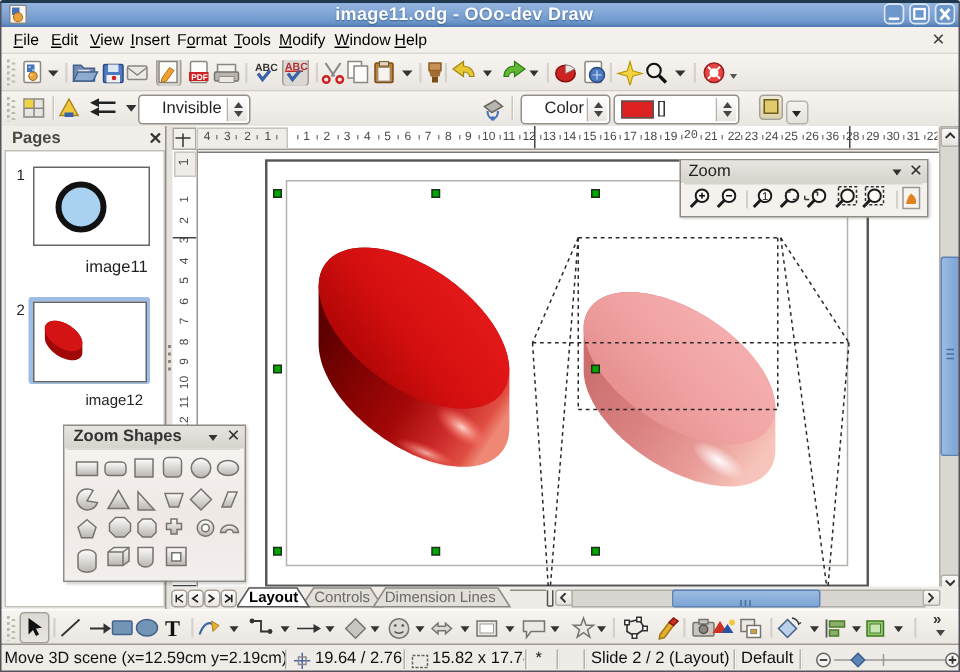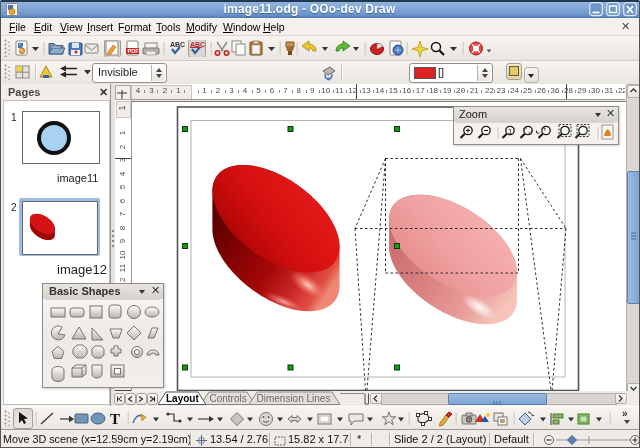--- a/index.html
+++ b/index.html
@@ -2,21 +2,21 @@
 <html><head><meta charset="utf-8">
 <style>
 html,body{margin:0;padding:0;}
 body{width:640px;height:448px;position:relative;overflow:hidden;
  font-family:"Liberation Sans",sans-serif;background:#efebe7;}
 .abs{position:absolute;}
 .sep{position:absolute;width:1px;background:#c9c5c0;border-right:1px solid #fbfaf8;}
 .dd{position:absolute;width:0;height:0;border-left:3.5px solid transparent;border-right:3.5px solid transparent;border-top:4px solid #333;}
 .grip{position:absolute;width:7px;background-image:radial-gradient(circle at 1.5px 1.5px,#b9b5b0 1px,transparent 1.2px),radial-gradient(circle at 5px 3.5px,#b9b5b0 1px,transparent 1.2px);background-size:7px 4px;}
 .combo{position:absolute;height:18px;background:#fff;border:1px solid #948f89;border-radius:3px;font-size:11px;color:#222;}
-.combo .txt{position:absolute;left:5px;top:2px;}
+.combo .txt{position:absolute;left:15px;top:2px;}
 .spin{position:absolute;right:1px;top:1px;bottom:1px;width:13px;background:linear-gradient(#fdfdfc,#e8e4df);border-left:1px solid #b5b1ab;border-radius:0 2px 2px 0;}
 .spin:before{content:"";position:absolute;left:3.5px;top:3px;border-left:3px solid transparent;border-right:3px solid transparent;border-bottom:4px solid #444;}
 .spin:after{content:"";position:absolute;left:3.5px;bottom:3px;border-left:3px solid transparent;border-right:3px solid transparent;border-top:4px solid #444;}
 .tbtn{position:absolute;border:1px solid #a49f99;border-radius:3px;background:linear-gradient(#dcd8d3,#e9e5e0);}
 .statsep{position:absolute;top:3px;bottom:3px;width:1px;background:#b4b0aa;border-right:1px solid #f8f6f3;}
 u{text-decoration:underline;}
 </style></head>
 <body>
 
 <div class="abs" style="left:0;top:0;width:640px;height:18px;background:linear-gradient(#8fb0dc 0%,#83a7d6 30%,#6d96ca 75%,#5681b7 92%,#4977ad 100%);border-top:1px solid #1c3a5e;border-radius:5px 5px 0 0;">
@@ -166,20 +166,24 @@
  <svg class="abs" style="left:320px;top:4px;" width="18" height="16" viewBox="0 0 18 16">
    <path d="M3 6 l7 -4 5 4 -7 4 z" fill="#b9b5b0" stroke="#6a665f"></path>
    <path d="M5 9 c0 3 1.5 5 3.5 5 s3.5 -2 3.5 -5" fill="none" stroke="#4a76b8" stroke-width="1.5"></path>
    <circle cx="8.5" cy="14" r="1.5" fill="#4a76b8"></circle>
  </svg>
  <div class="combo" style="left:92px;top:2px;width:73px;">
       <span class="txt">Invisible</span>
       <span class="spin"></span>
     </div>
  <div class="sep" style="left:341px;top:3px;height:16px;"></div>
+ <div class="combo" style="left:347px;top:2px;width:58px;">
+      <span class="txt">Color</span>
+      <span class="spin"></span>
+    </div>
  <div class="combo" style="left:409px;top:2px;width:82px;">
       <span class="txt" style="left:28px;">[]</span>
       <span class="spin"></span>
    <div class="abs" style="left:4px;top:3px;width:20px;height:10px;background:#dd2222;border:1px solid #555;"></div>
     </div>
  <div class="tbtn" style="left:506px;top:2px;width:14px;height:15px;background:linear-gradient(#efe9d8,#ddd3a8);">
    <div class="abs" style="left:2px;top:2px;width:8px;height:8px;background:#e3c96e;border:1px solid #6a5d20;"></div>
     </div>
  <div class="tbtn" style="left:524px;top:6px;width:13px;height:14px;background:linear-gradient(#f6f3ef,#e5e1db);border-color:#b6b2ac;">
    <div class="dd" style="left:3px;top:6px;border-top-color:#222;"></div>
@@ -200,21 +204,21 @@
  <div class="abs" style="left:56px;top:88px;font-size:11px;color:#222;">image11</div>
 
  <div class="abs" style="left:10px;top:118px;font-size:10px;color:#222;">2</div>
  <div class="abs" style="left:18px;top:114px;width:81px;height:58px;background:#9dbde4;border-radius:2px;"></div>
  <div class="abs" style="left:21px;top:117px;width:74px;height:52px;background:#fff;border:1px solid #666;">
    <svg width="74" height="52" viewBox="0 0 74 52">
      <path d="M6.9 17.3 L6.9 16.8 L6.9 16.4 L7.0 15.9 L7.1 15.5 L7.3 15.1 L7.4 14.7 L7.7 14.4 L7.9 14.0 L8.2 13.7 L8.5 13.4 L8.8 13.1 L9.2 12.9 L9.6 12.7 L10.0 12.5 L10.4 12.3 L10.9 12.2 L11.4 12.0 L11.9 12.0 L12.5 11.9 L13.0 11.9 L13.6 11.8 L14.2 11.9 L14.8 11.9 L15.4 12.0 L16.0 12.1 L16.7 12.2 L17.3 12.4 L18.0 12.6 L18.6 12.8 L19.3 13.0 L19.9 13.3 L20.6 13.5 L21.2 13.9 L21.9 14.2 L22.5 14.5 L23.1 14.9 L23.8 15.3 L24.4 15.7 L25.0 16.1 L25.5 16.6 L26.1 17.0 L26.6 17.5 L27.2 18.0 L27.7 18.5 L28.2 19.0 L28.6 19.5 L29.0 20.0 L29.4 20.5 L29.8 21.1 L30.2 21.6 L30.5 22.1 L30.8 22.6 L31.0 23.2 L31.3 23.7 L31.5 24.2 L31.6 24.7 L31.7 25.2 L31.8 25.7 L31.9 26.2 L31.9 26.7 L31.9 32.7 L31.9 33.2 L31.9 33.6 L31.8 34.1 L31.7 34.5 L31.5 34.9 L31.4 35.3 L31.1 35.6 L30.9 36.0 L30.6 36.3 L30.3 36.6 L30.0 36.9 L29.6 37.1 L29.2 37.3 L28.8 37.5 L28.4 37.7 L27.9 37.8 L27.4 38.0 L26.9 38.0 L26.3 38.1 L25.8 38.1 L25.2 38.2 L24.6 38.1 L24.0 38.1 L23.4 38.0 L22.8 37.9 L22.1 37.8 L21.5 37.6 L20.8 37.4 L20.2 37.2 L19.5 37.0 L18.9 36.7 L18.2 36.5 L17.6 36.1 L16.9 35.8 L16.3 35.5 L15.7 35.1 L15.0 34.7 L14.4 34.3 L13.8 33.9 L13.3 33.4 L12.7 33.0 L12.2 32.5 L11.6 32.0 L11.1 31.5 L10.6 31.0 L10.2 30.5 L9.8 30.0 L9.4 29.5 L9.0 28.9 L8.6 28.4 L8.3 27.9 L8.0 27.4 L7.8 26.8 L7.5 26.3 L7.3 25.8 L7.2 25.3 L7.1 24.8 L7.0 24.3 L6.9 23.8 L6.9 23.3 Z" fill="#a00808"></path>
      <ellipse cx="19.4" cy="22" rx="14" ry="8" transform="rotate(33 19.4 22)" fill="#d41414"></ellipse>
    </svg>
  </div>
- <div class="abs" style="left:56px;top:178px;font-size:13px;color:#222;">image12</div>
+ <div class="abs" style="left:56px;top:178px;font-size:10px;color:#222;">image12</div>
 </div>
 
 <div class="abs" style="left:110px;top:84px;width:4px;height:322px;background:#e6e2dd;border-left:1px solid #979289;">
  <div class="abs" style="left:1px;top:146px;width:2px;height:2px;background:#8a8680;"></div>
  <div class="abs" style="left:1px;top:151px;width:2px;height:2px;background:#8a8680;"></div>
  <div class="abs" style="left:1px;top:156px;width:2px;height:2px;background:#8a8680;"></div>
  <div class="abs" style="left:1px;top:161px;width:2px;height:2px;background:#8a8680;"></div>
 </div>
 
 <div class="abs" style="left:115px;top:85px;width:14px;height:13px;background:#f3f0ec;border:1px solid #aaa6a0;">
@@ -563,21 +567,21 @@
  <div class="dd" style="left:624px;top:13px;border-top-color:#444;"></div>
 </div>
 
 <div class="abs" style="left:0;top:429px;width:640px;height:19px;background:#efebe7;border-top:1px solid #9d9992;font-size:11px;color:#111;">
  <div class="abs" style="left:3px;top:3px;font-size:10.8px;">Move 3D scene (x=12.59cm y=2.19cm)</div>
  <div class="statsep" style="left:190px;"></div>
  <svg class="abs" style="left:196px;top:5px;" width="11" height="11">
       <path d="M5.5 0 V11 M0 5.5 H11" stroke="#4466aa" stroke-width="1"></path>
       <path d="M3 3 h5 v5 h-5 z" fill="none" stroke="#888" stroke-width="1"></path>
     </svg>
- <div class="abs" style="left:210px;top:3px;">13.54 / 2.76</div>
+ <div class="abs" style="left:210px;top:3px;">19.64 / 2.76</div>
  <div class="statsep" style="left:269px;"></div>
  <svg class="abs" style="left:274px;top:5px;" width="12" height="11">
       <rect x="1" y="2" width="10" height="8" fill="none" stroke="#666" stroke-width="1" stroke-dasharray="2 1"></rect>
     </svg>
  <div class="abs" style="left:288px;top:3px;width:61px;overflow:hidden;white-space:nowrap;">15.82 x 17.74</div>
  <div class="statsep" style="left:350px;"></div>
  <div class="abs" style="left:357px;top:3px;">*</div>
  <div class="statsep" style="left:371px;"></div>
  <div class="statsep" style="left:389px;"></div>
  <div class="abs" style="left:394px;top:3px;">Slide 2 / 2 (Layout)</div>
@@ -626,21 +630,21 @@
   <rect x="101" y="0.5" width="12" height="12" fill="none" stroke="#333" stroke-width="1" stroke-dasharray="2 1.5"></rect>
   <rect x="119" y="0.5" width="12" height="12" fill="none" stroke="#333" stroke-width="1" stroke-dasharray="2 1.5"></rect>
   <path d="M40 3 V15 M140 3 V15" stroke="#c9c5c0" stroke-width="1"></path>
   <rect x="144" y="1" width="11" height="14" fill="#f9f4ec" stroke="#999"></rect>
   <path d="M146 12 c1-4 2-6 3.5-7 l2 2 c1.5 2 1.5 3 1 5 z" fill="#e08020"></path>
  </svg>
 </div>
 
 <div class="abs" style="left:42px;top:283px;width:120px;height:103px;background:linear-gradient(#f8f6f3,#efe9e6 55%,#f3efec);border:1px solid #8f8b85;box-shadow:1px 1px 2px rgba(0,0,0,0.2);">
  <div class="abs" style="left:0;top:0;width:120px;height:15px;background:linear-gradient(#e8e5e0,#d6d2cc);"></div>
- <div class="abs" style="left:6px;top:1px;font-size:11px;font-weight:bold;color:#333;">Basic Shapes</div>
+ <div class="abs" style="left:6px;top:1px;font-size:11px;font-weight:bold;color:#333;">Zoom Shapes</div>
  <div class="dd" style="left:96px;top:6px;"></div>
  <div class="abs" style="left:108px;top:0px;font-size:11px;color:#333;">✕</div>
  <div class="abs" style="left:2px;top:15px;width:115px;height:1px;background:#d8d4cf;"></div>
  <svg class="abs" style="left:5px;top:18px;" width="112" height="84" viewBox="0 0 112 84">
   <defs>
         <linearGradient id="shg" x1="0" y1="0" x2="0" y2="1">
    <stop offset="0" stop-color="#fdfdfc"></stop>
           <stop offset="1" stop-color="#b9b5b0"></stop>
         </linearGradient>
       </defs>

